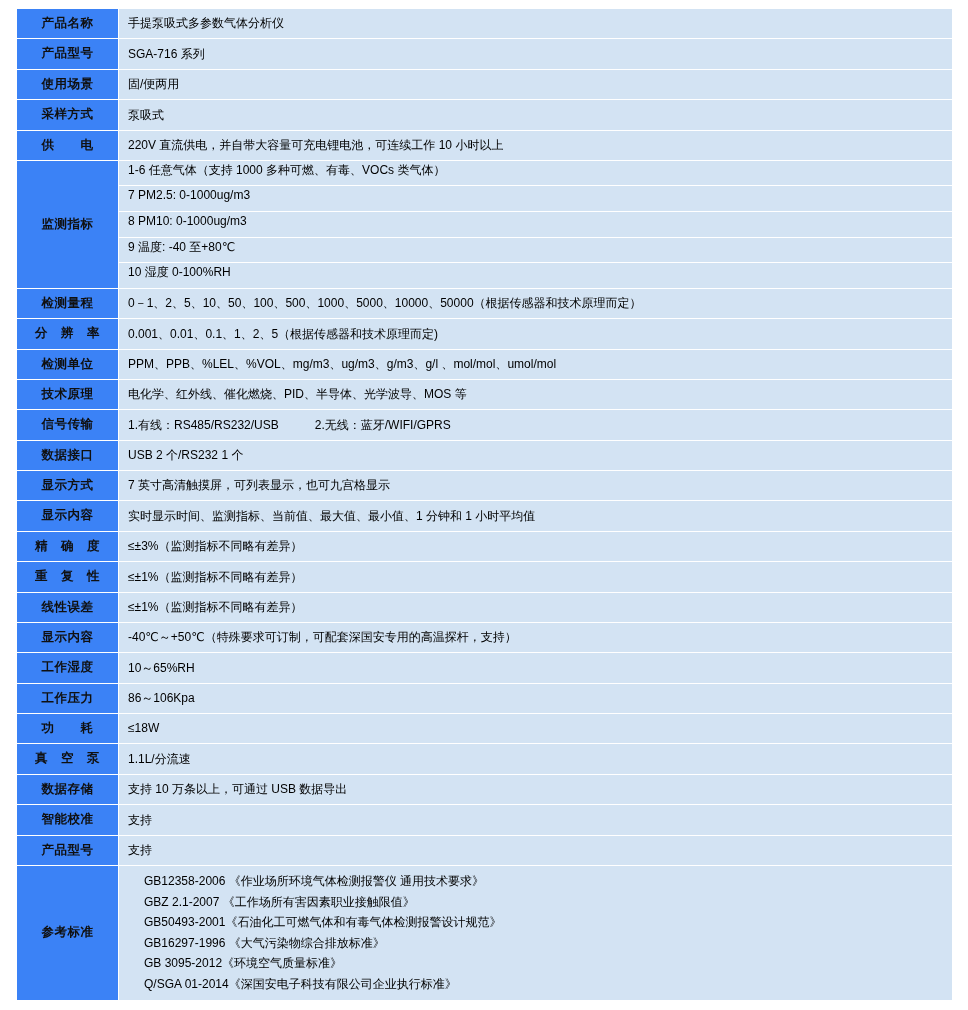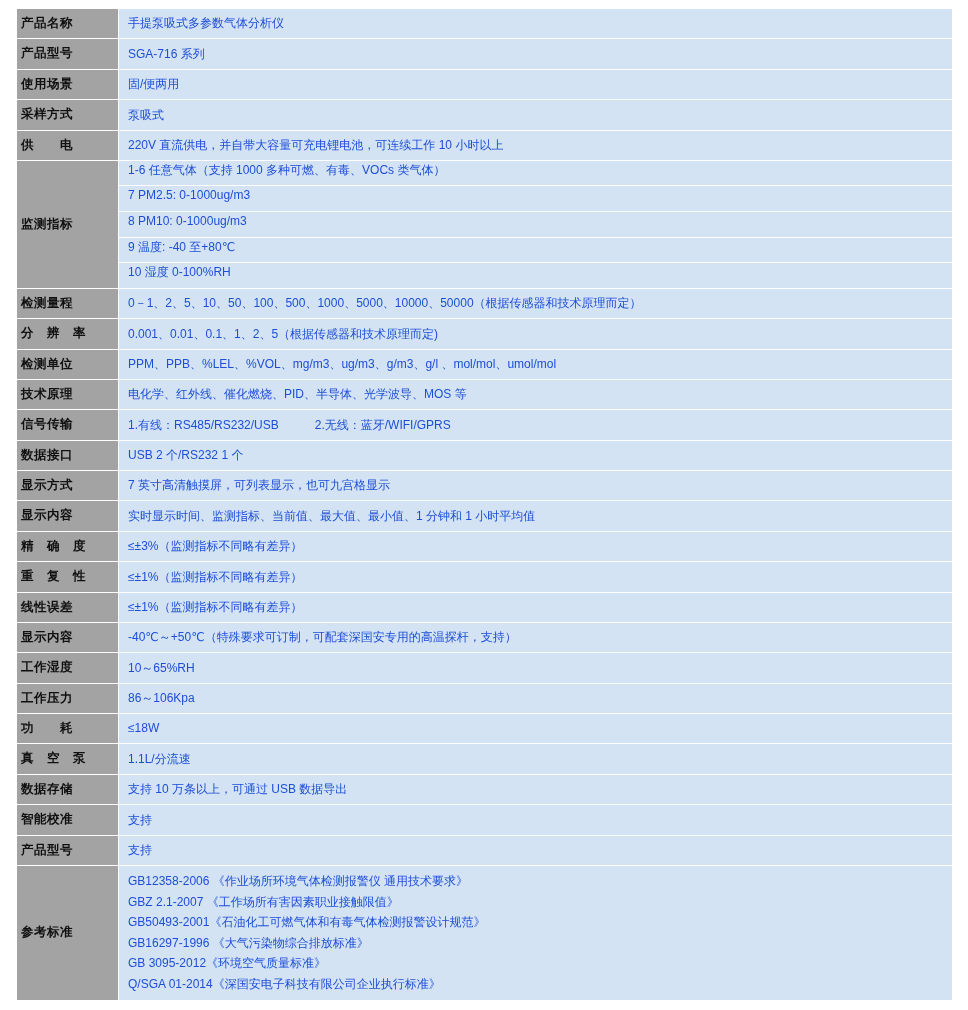--- a/index.html
+++ b/index.html
@@ -21,40 +21,41 @@
   }
   .spec-table col.label-col { width: 102px; }
   .spec-table col.value-col { width: 834px; }
 
   .spec-table td {
     border: 1px solid #ffffff;
     vertical-align: middle;
     line-height: 1.55;
   }
   td.label {
-    background: #a3a3a3;
+    background: #3b82f6;
     color: #101010;
     font-weight: bold;
-    text-align: left;
+    text-align: center;
     padding: 5px 4px;
     font-size: 12.5px;
     letter-spacing: 0.5px;
   }
   td.value {
     background: #d3e3f3;
-    color: #1d4ed8;
+    color: #000000;
     padding: 5px 9px;
     font-size: 12px;
   }
   td.value.sub {
     padding-top: 0;
     padding-bottom: 6px;
   }
   .multiline div {
     padding: 1px 0;
+    margin-left: 16px;
   }
 </style>
 </head>
 <body>
 
 <table class="spec-table">
   <colgroup>
     <col class="label-col">
     <col class="value-col">
   </colgroup>

